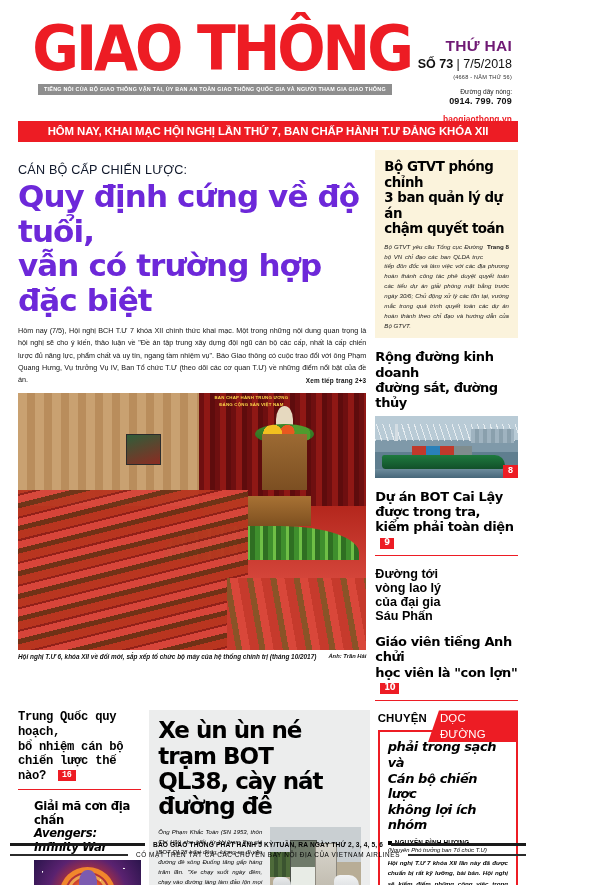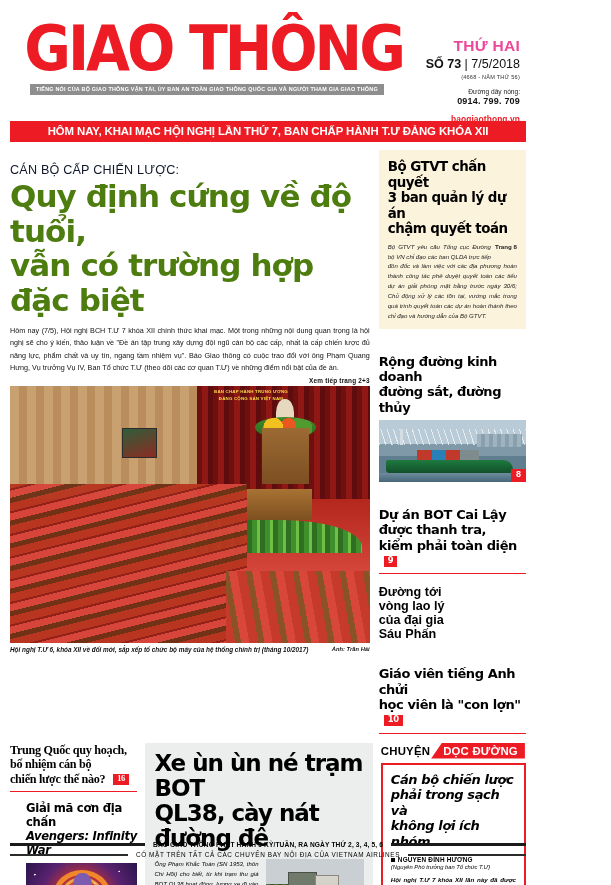--- a/index.html
+++ b/index.html
@@ -8,21 +8,21 @@
   body {
     width: 611px;
     height: 885px;
     background: #ffffff;
     font-family: "Liberation Sans", sans-serif;
     color: #000;
     overflow: hidden;
     position: relative;
   }
 
-  .page { width: 536px; height: 885px; padding: 0 10px; position: relative; }
+  .page { width: 536px; height: 885px; padding: 0 18px; position: relative; }
 
   
   .masthead {
     display: flex;
     align-items: flex-start;
     padding-top: 22px;
     height: 118px;
   }
   .logo-block { flex: 1; position: relative; }
 
@@ -53,21 +53,21 @@
   }
 
   .issue-block {
     width: 132px;
     text-align: right;
     padding-top: 14px;
     padding-right: 6px;
     line-height: 1.25;
   }
   .issue-day {
-    color: #ec4899;
+    color: #701a75;
     font-weight: 700;
     font-size: 15.5px;
     letter-spacing: 0.3px;
   }
   .issue-number {
     font-size: 12.5px;
     margin-top: 2px;
     color: #111;
   }
   .issue-number b { font-weight: 700; }
@@ -126,21 +126,21 @@
     color: #0f172a;
     margin-bottom: 2px;
     margin-top: 13px;
   }
   .lead-headline {
     font-family: "DejaVu Sans", sans-serif;
     font-weight: 700;
     font-size: 31px;
     line-height: 1.12;
     letter-spacing: -0.9px;
-    color: #4d7c0f;
+    color: #6d28d9;
   }
   .lead-body {
     margin-top: 7px;
     font-size: 7.2px;
     line-height: 1.72;
     text-align: justify;
     color: #111;
   }
   .jump-ref {
     font-size: 6.4px;
@@ -193,21 +193,21 @@
     color: #1a1a1a;
   }
   .trang-inline {
     font-style: normal;
     font-weight: 700;
     float: right;
     font-size: 6.2px;
     margin-left: 4px;
   }
 
-  .side-item { margin-top: 25px; }
+  .side-item { margin-top: 11px; }
   .side-item h3 {
     font-family: "DejaVu Sans", sans-serif;
     font-size: 13px;
     font-weight: 700;
     line-height: 1.18;
     letter-spacing: -0.4px;
   }
   .side-photo {
     margin-top: 5px;
     width: 100%;
@@ -257,21 +257,21 @@
   .bottom-grid {
     display: flex;
     gap: 8px;
     margin-top: 9px;
   }
   .bot-left { width: 151px; }
   .bot-mid { width: 266px; background: #eceded; padding: 8px 9px 9px; }
   .bot-right { width: 172px; }
 
   .bot-left h3 {
-    font-family: Liberation Serif, serif;
+    font-family: Liberation Mono, monospace;
     font-size: 12.2px;
     font-weight: 700;
     line-height: 1.2;
     letter-spacing: -0.3px;
   }
   .bot-left h4 {
     font-family: "DejaVu Sans", sans-serif;
     font-size: 11.6px;
     font-weight: 700;
     line-height: 1.2;
@@ -314,21 +314,21 @@
     font-size: 11.4px;
     font-weight: 700;
     letter-spacing: 0.2px;
     padding-right: 11px;
     line-height: 16px;
   }
   .chuyen-head .w2 {
     background: #ed1c24;
     color: #fff;
     font-size: 11.4px;
-    font-weight: 700;
+    font-weight: 400;
     padding: 0 7px 0 12px;
     line-height: 16px;
     letter-spacing: 0.2px;
     clip-path: polygon(11px 0, 100% 0, 100% 100%, 0 100%);
     margin-left: -10px;
   }
   .chuyen-box {
     border: 2.2px solid #ed1c24;
     padding: 7px 8px 8px;
     margin-top: 4px;
@@ -638,21 +638,21 @@
           <span>Ảnh:</span>
           <b>Trần Hải</b>
         </span>
       </div>
     </div>
 
     <div class="right-col">
 
       <div class="side-box-cream">
         <h2>
-          <div>Bộ GTVT chấn quyết</div>
+          <div>Bộ GTVT phóng chỉnh</div>
           <div>3 ban quản lý dự án</div>
           <div>chậm quyết toán</div>
         </h2>
         <p>
           <span class="trang-inline">Trang 8</span>
           <span>Bộ GTVT yêu cầu Tổng cục Đường bộ VN chỉ đạo các ban QLDA trực tiếp đôn đốc và làm việc với các địa phương hoàn thành công tác phê duyệt quyết toán các tiểu dự án giải phóng mặt bằng trước ngày 30/6; Chủ động xử lý các tồn tại, vướng mắc trong quá trình quyết toán các dự án hoàn thành theo chỉ đạo và hướng dẫn của Bộ GTVT.</span>
         </p>
       </div>
 
       <div class="side-item">
@@ -668,21 +668,21 @@
             <div class="deck"></div>
             <div class="water"></div>
           </div>
           <span class="badge">8</span>
         </div>
       </div>
 
       <div class="side-item">
         <h3>
           <div>Dự án BOT Cai Lậy</div>
-          <div>được thanh tra,</div>
+          <div>được trong tra,</div>
           <div>
             <span>kiểm phải toàn diện</span>
             <span class="badge-inline">9</span>
           </div>
         </h3>
         <hr class="rule-red">
       </div>
 
       <div class="side-row">
         <h3>
@@ -763,22 +763,22 @@
       </div>
     </div>
 
     <div class="bot-right">
       <div class="chuyen-head">
         <span class="w1">CHUYỆN</span>
         <span class="w2">DỌC ĐƯỜNG</span>
       </div>
       <div class="chuyen-box">
         <h3>
+          <div>phải trong sạch và</div>
           <div>Cán bộ chiến lược</div>
-          <div>phải trong sạch và</div>
           <div>không lợi ích nhóm</div>
         </h3>
         <div class="author-line">
           <span class="sq"></span><span>NGUYỄN ĐÌNH HƯƠNG</span>
         </div>
         <div class="author-sub">(Nguyên Phó trưởng ban Tổ chức T.Ư)</div>
         <p class="txt">Hội nghị T.Ư 7 khóa XII lần này đã được chuẩn bị rất kỹ lưỡng, bài bản. Hội nghị sẽ kiểm điểm những công việc trong nửa nhiệm kỳ vừa qua để rút kinh nghiệm cho nửa nhiệm kỳ còn lại. Vì thế, đây được đánh giá là hội nghị mang tính "bản lề" rất quan trọng.</p>
         <div class="chuyen-jump">Xem tiếp trang 2+3</div>
       </div>
     </div>

